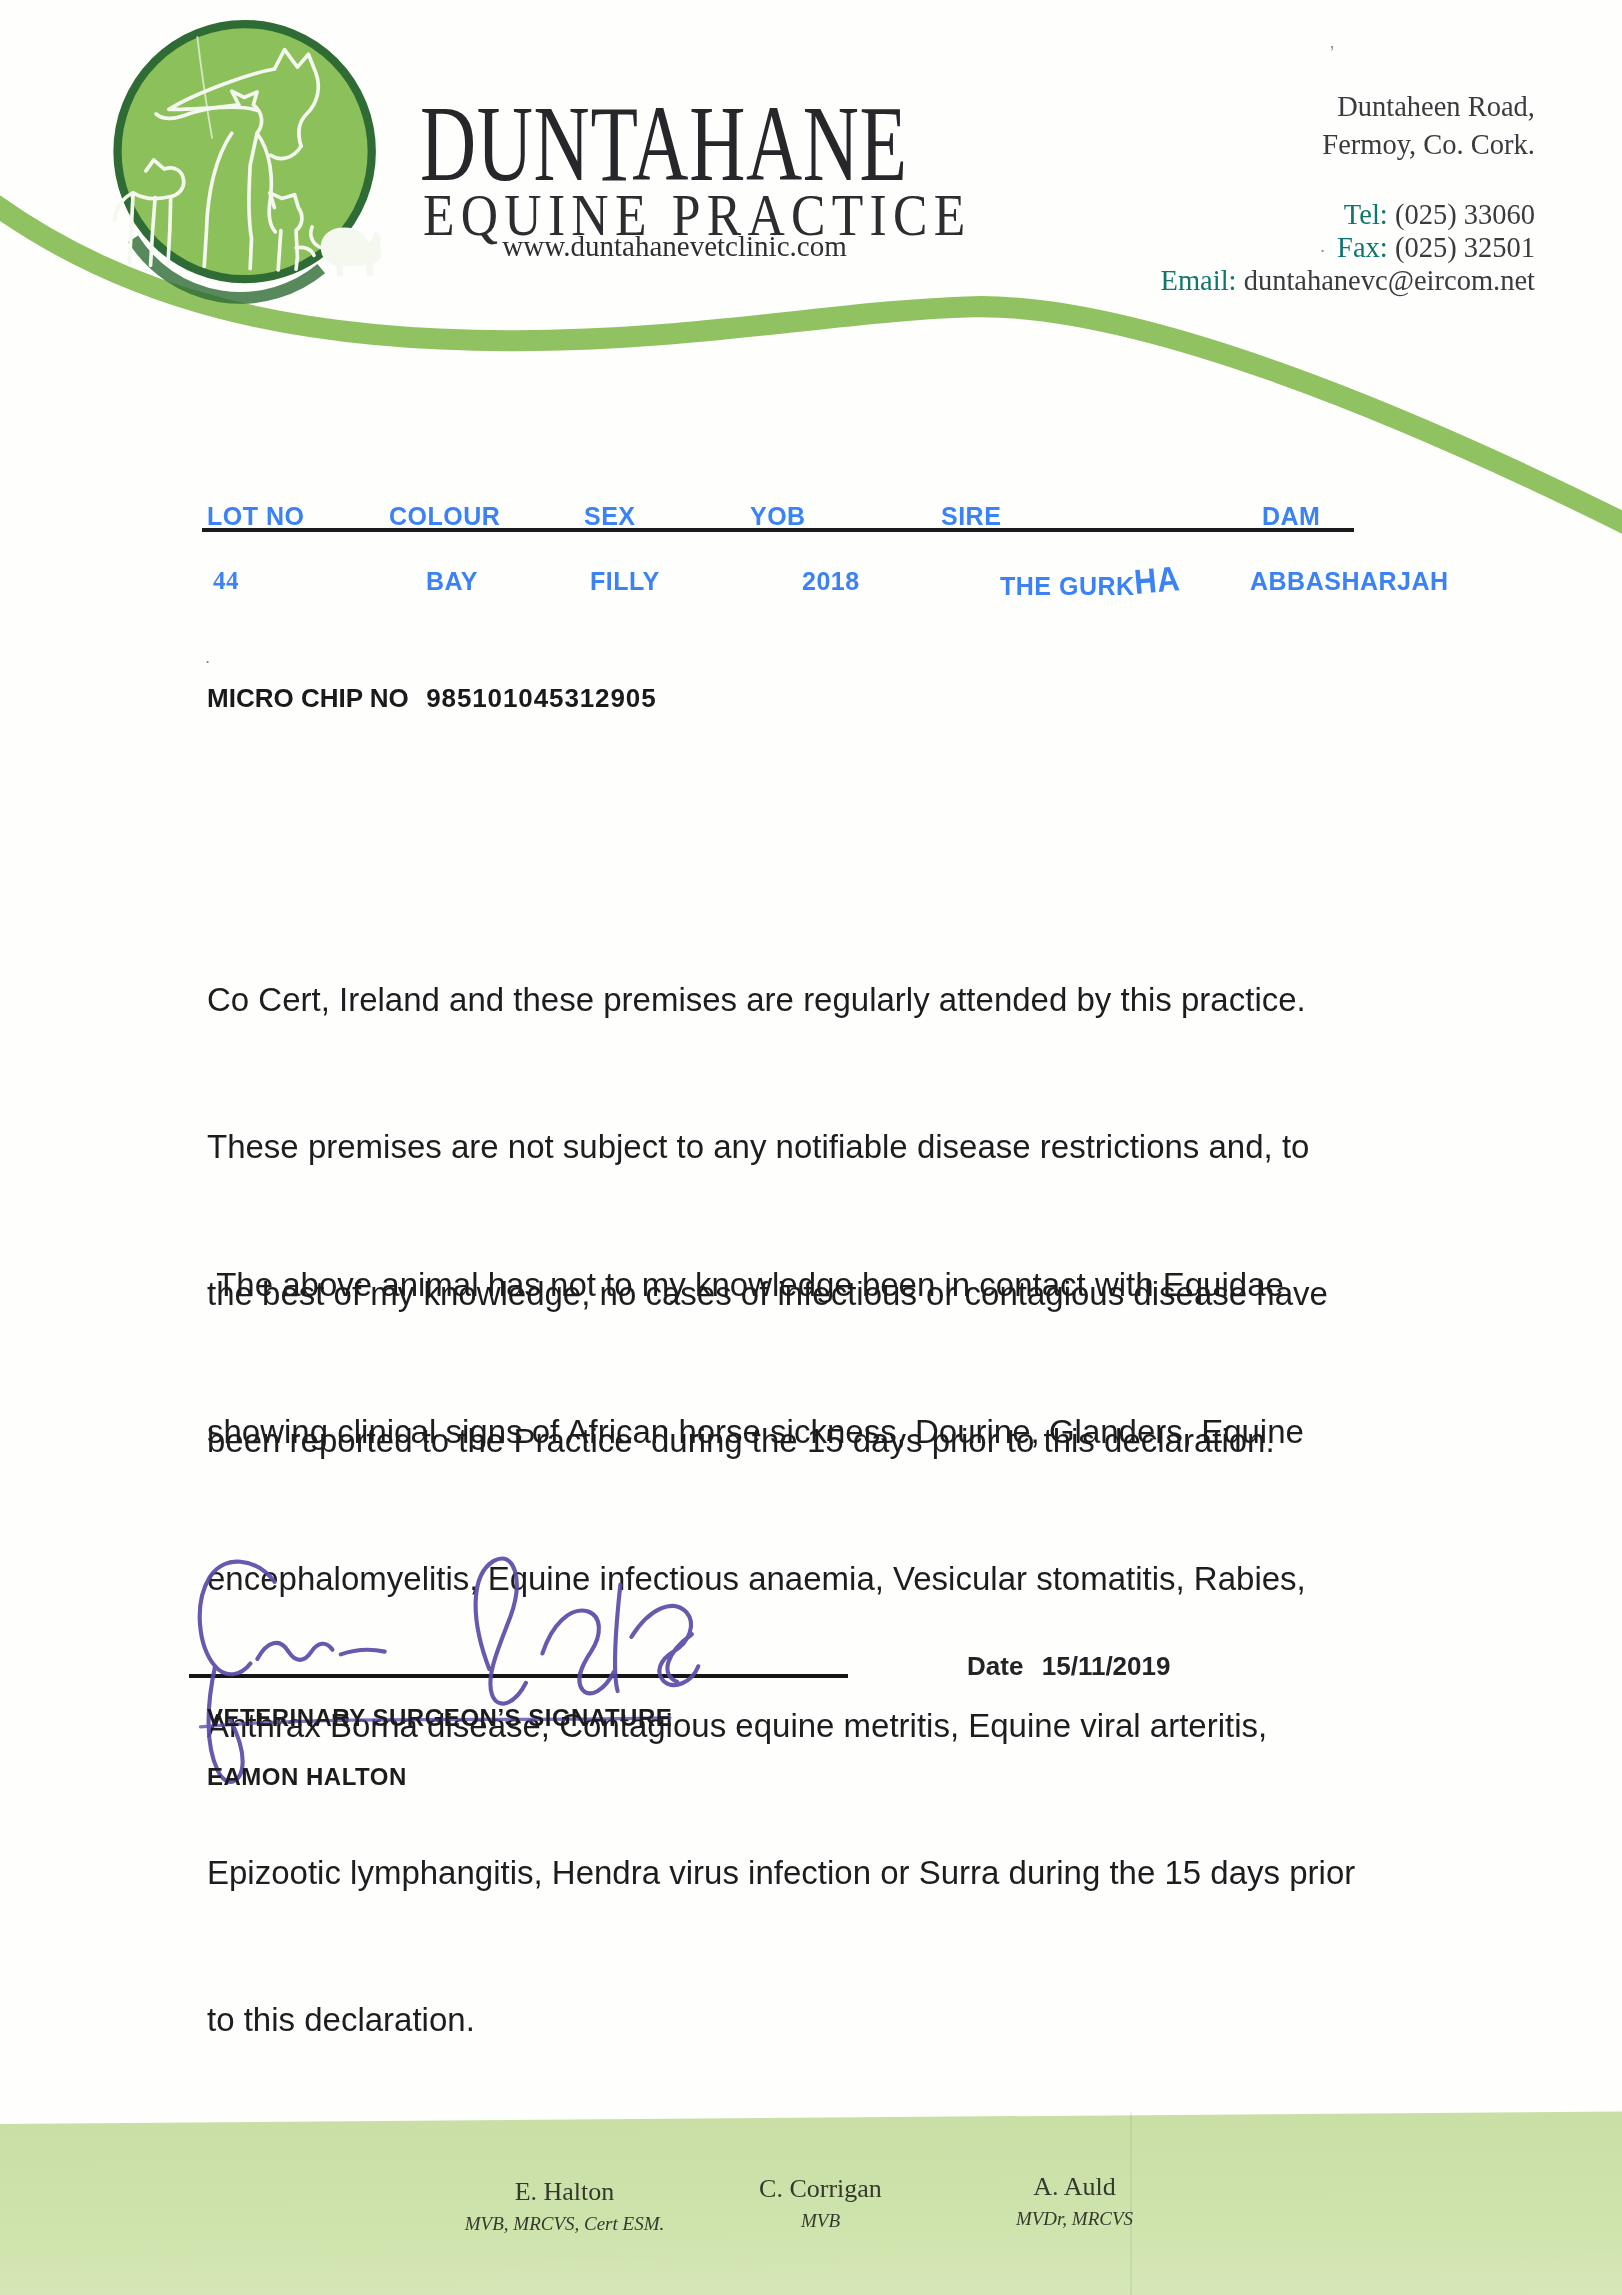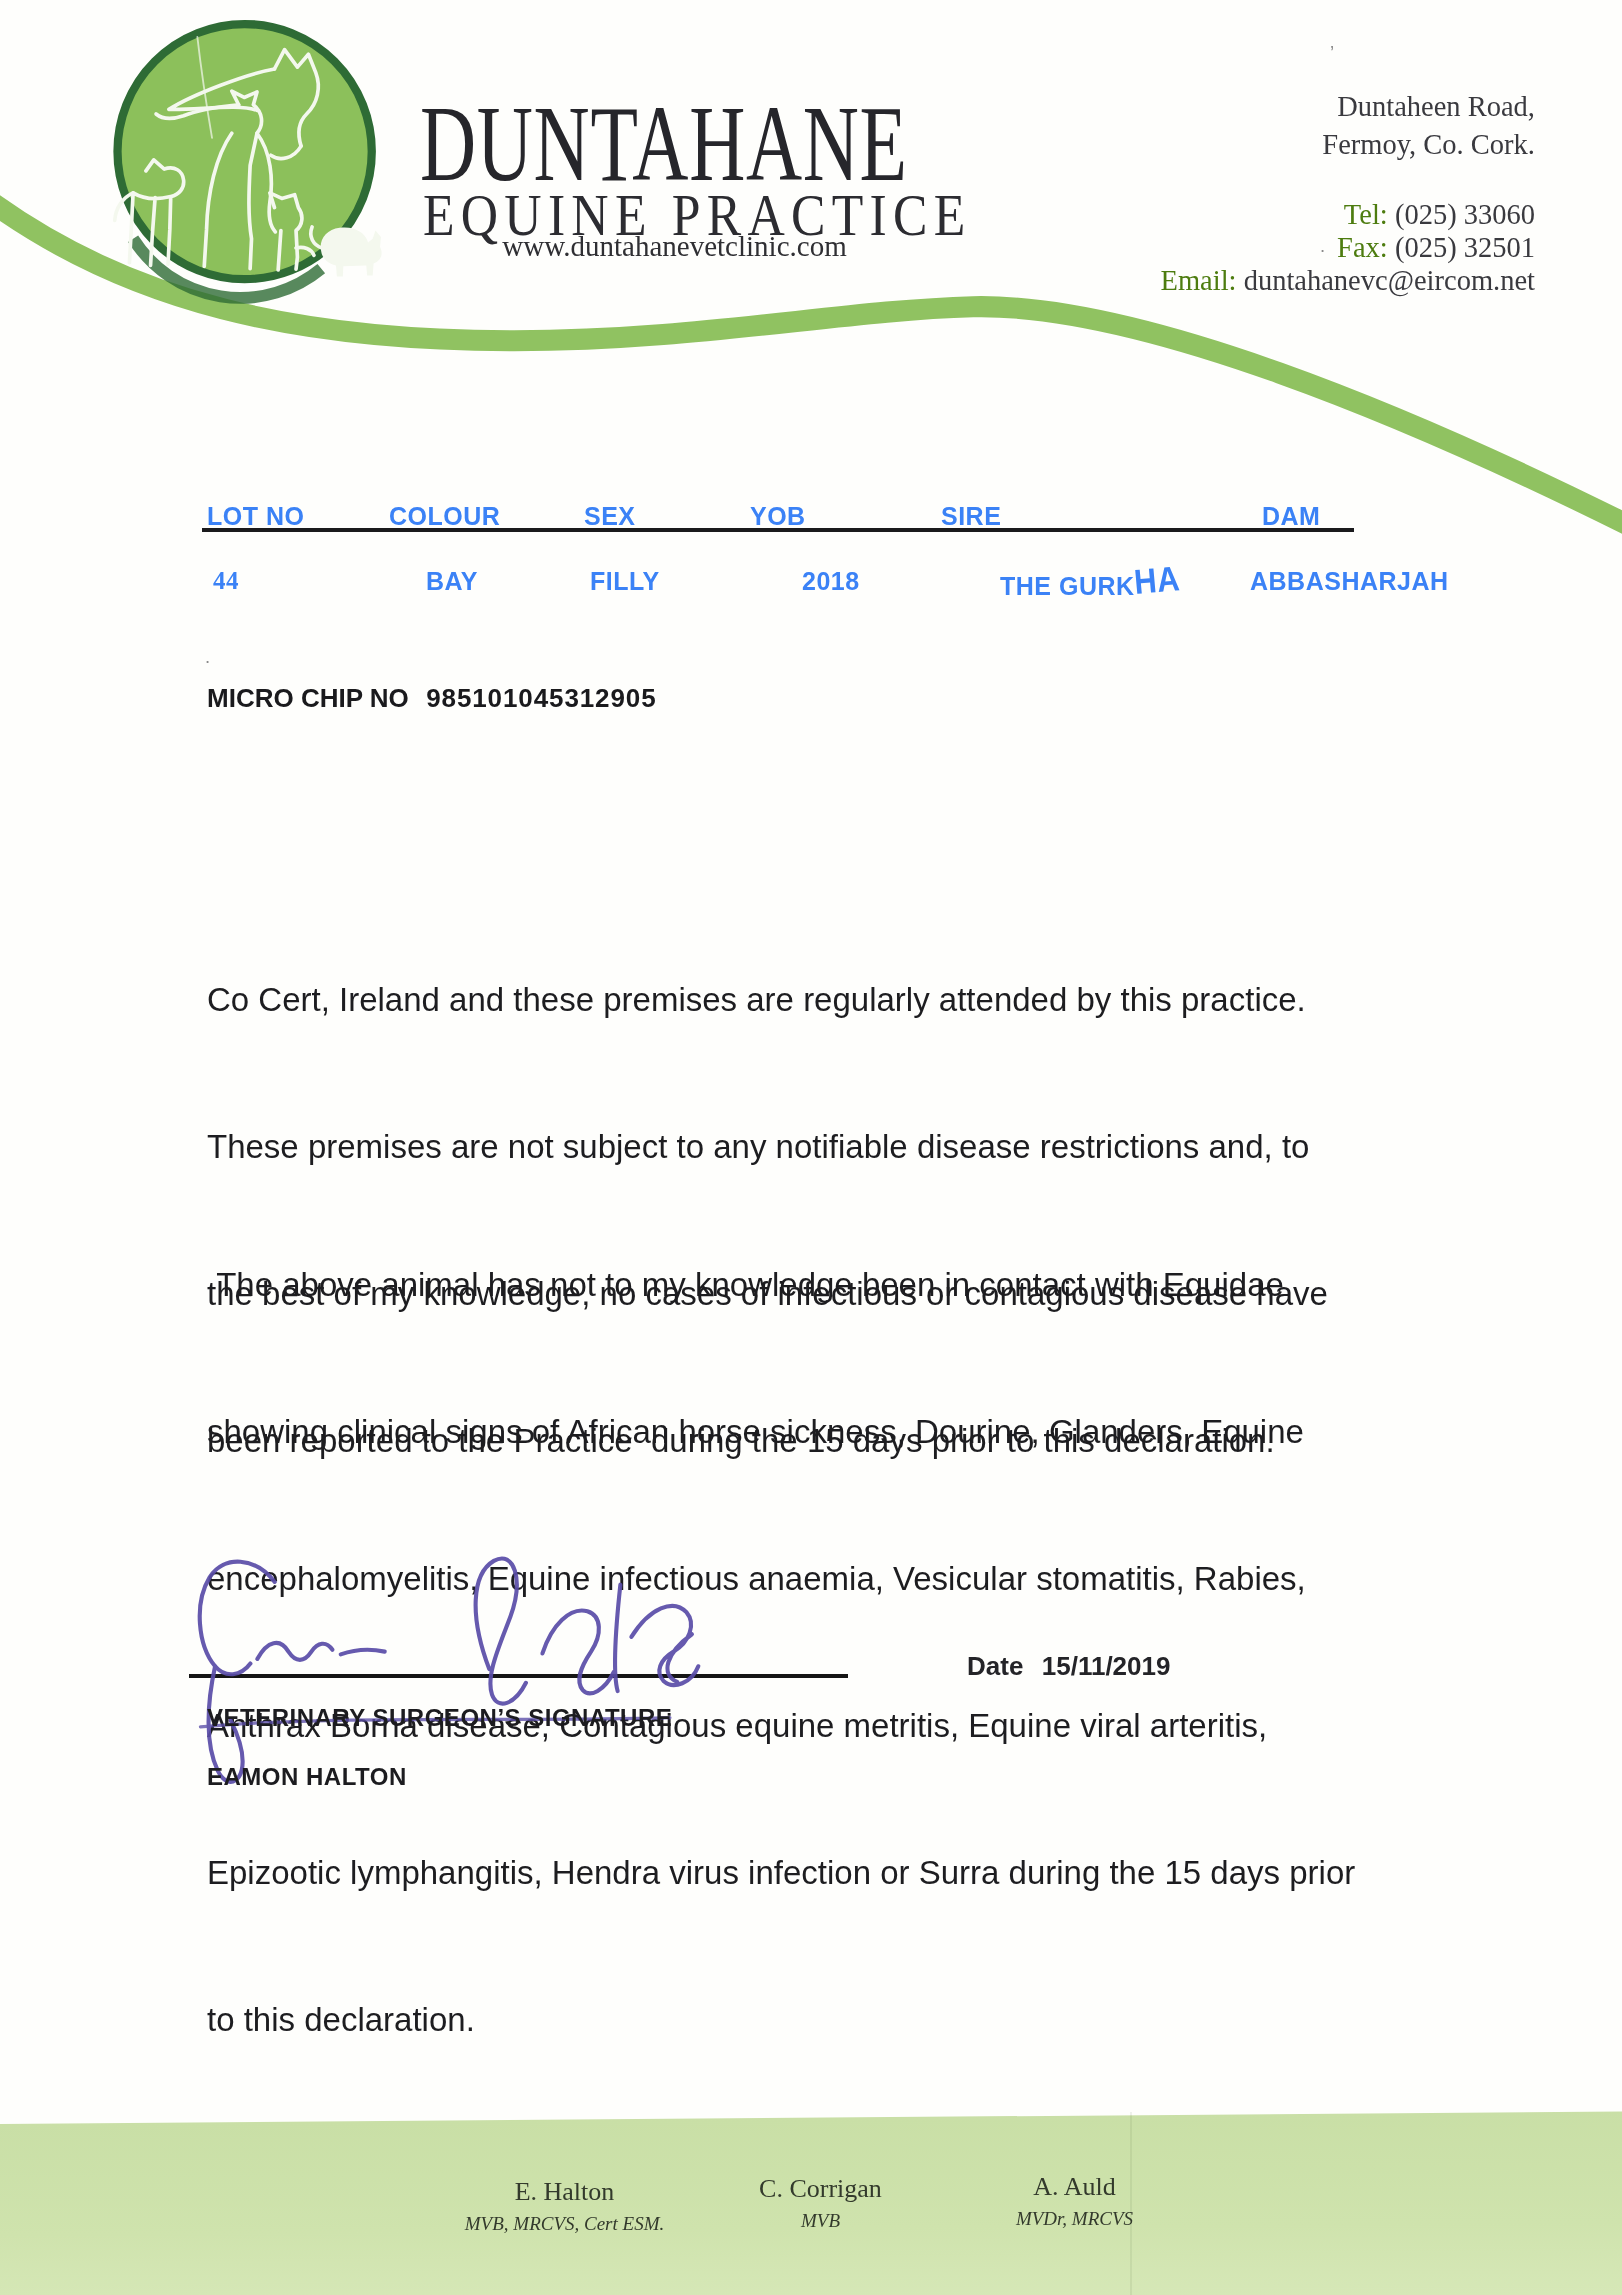--- a/index.html
+++ b/index.html
@@ -20,21 +20,21 @@
     left:423px; top:185px; font-family:"Liberation Serif", serif;
     font-size:60px; line-height:60px; color:#2c2c31; letter-spacing:7.3px;
     transform:scaleX(0.86); transform-origin:left top; white-space:nowrap;
   }
   .website{
     left:422px; top:230px; width:505px; text-align:center;
     font-family:"Liberation Serif", serif; font-size:29px; color:#2f2f33;
   }
   .contact{ right:87px; text-align:right; font-family:"Liberation Serif", serif;
     font-size:28.5px; color:#3a3a3f; white-space:nowrap;}
-  .contact .lab{color:#4d7c0f;}
+  .contact .lab{color:#0f766e;}
   .addr1{top:91px;} .addr2{top:129px;}
   .tel{top:199px;} .fax{top:232px;} .email{top:265px;}
   .stray{color:#8a8a8a; font-size:18.4px;}
 
   
   .tbl{font-weight:700; font-size:25px; color:#3b82f6; letter-spacing:0.5px; white-space:nowrap;}
   .tbl-head{top:502px;}
   .tbl-row{top:567px;}
   .h-lot{left:207px;} .h-col{left:389px;} .h-sex{left:584px;} .h-yob{left:750px;}
   .h-sire{left:941px;} .h-dam{left:1262px;}

